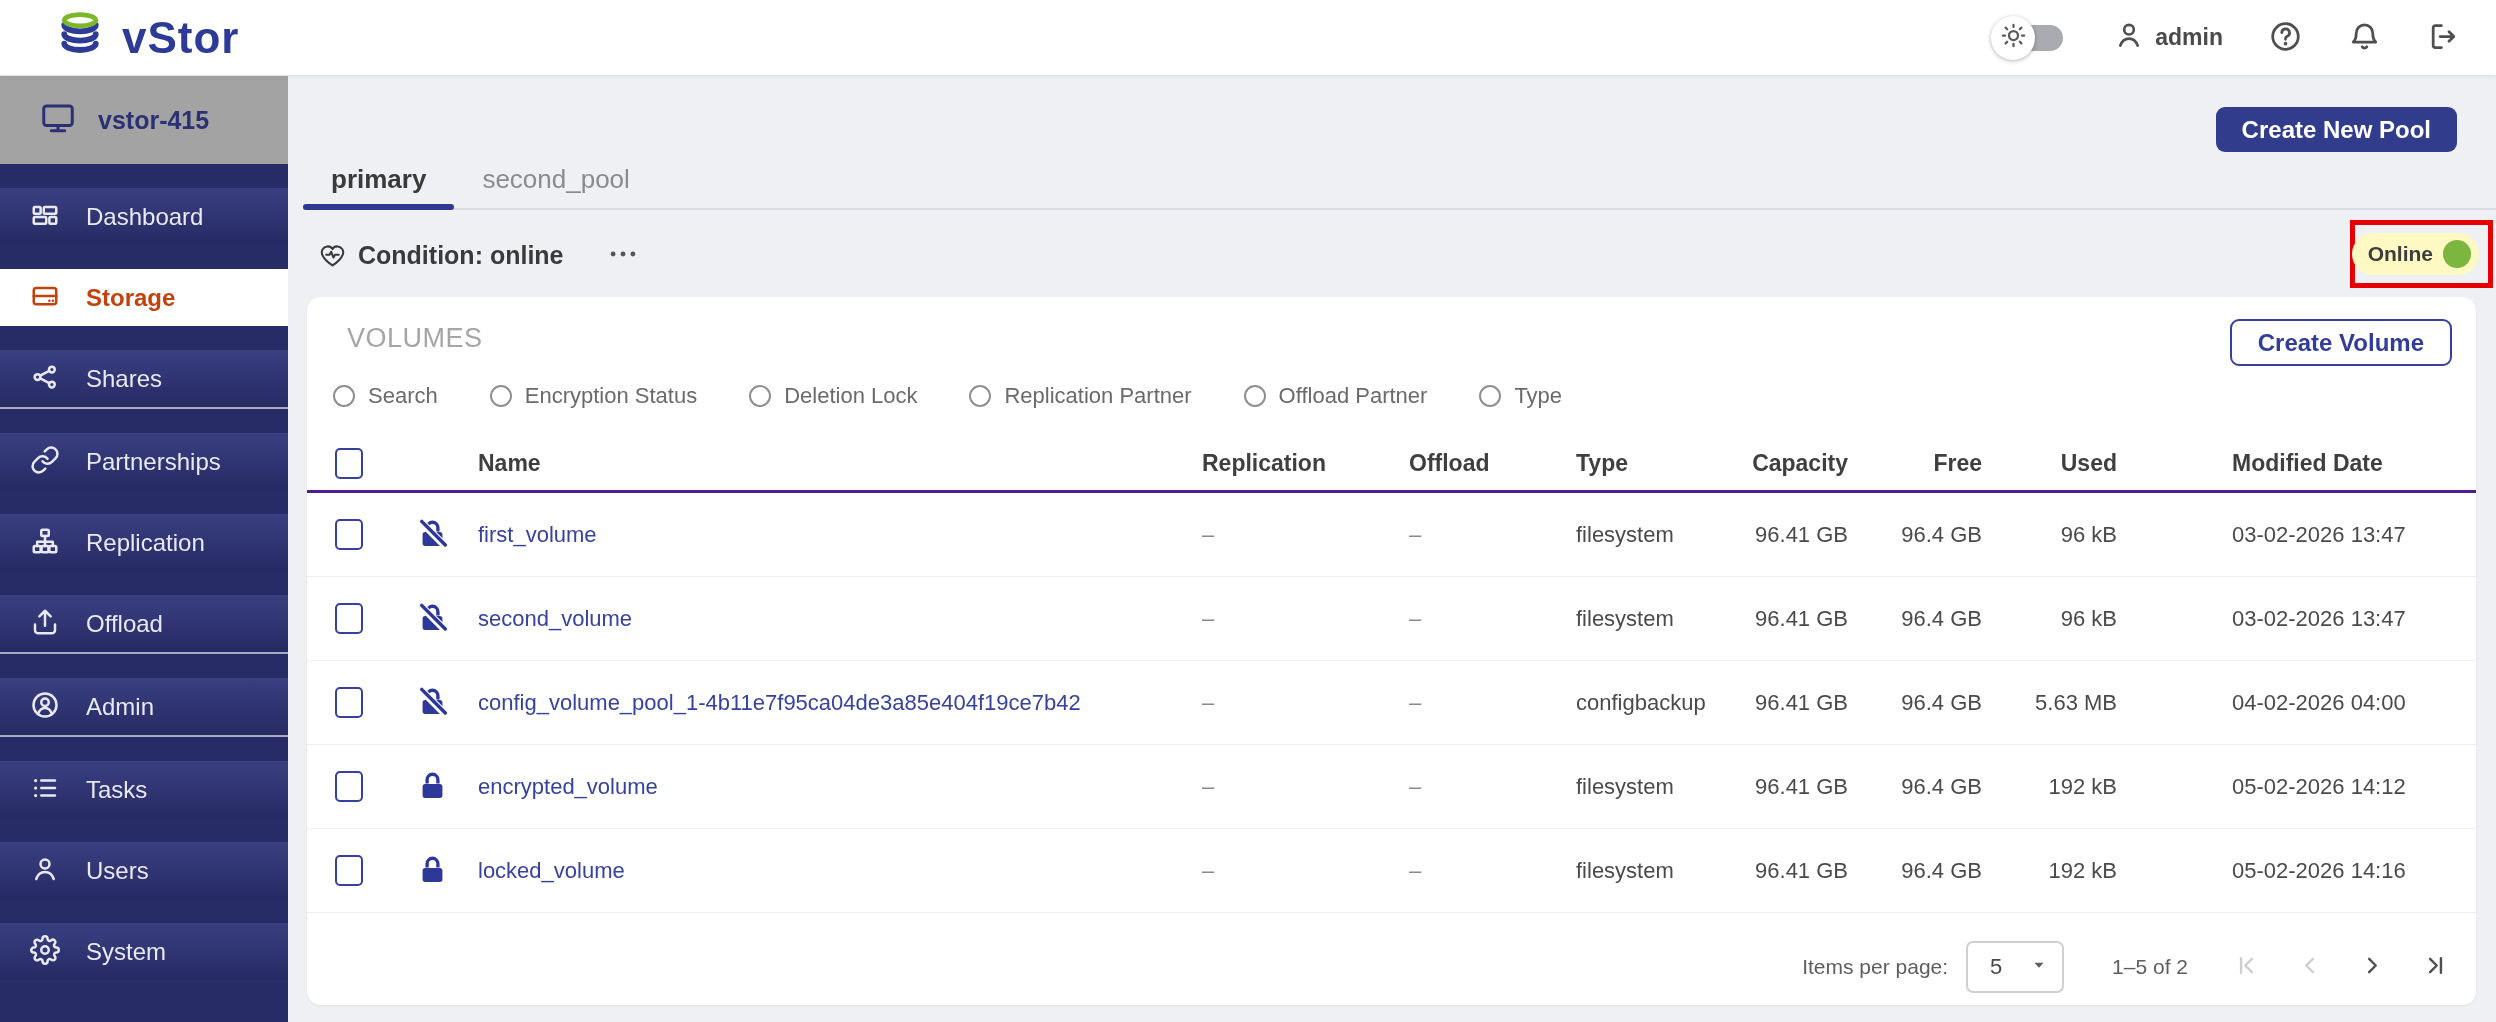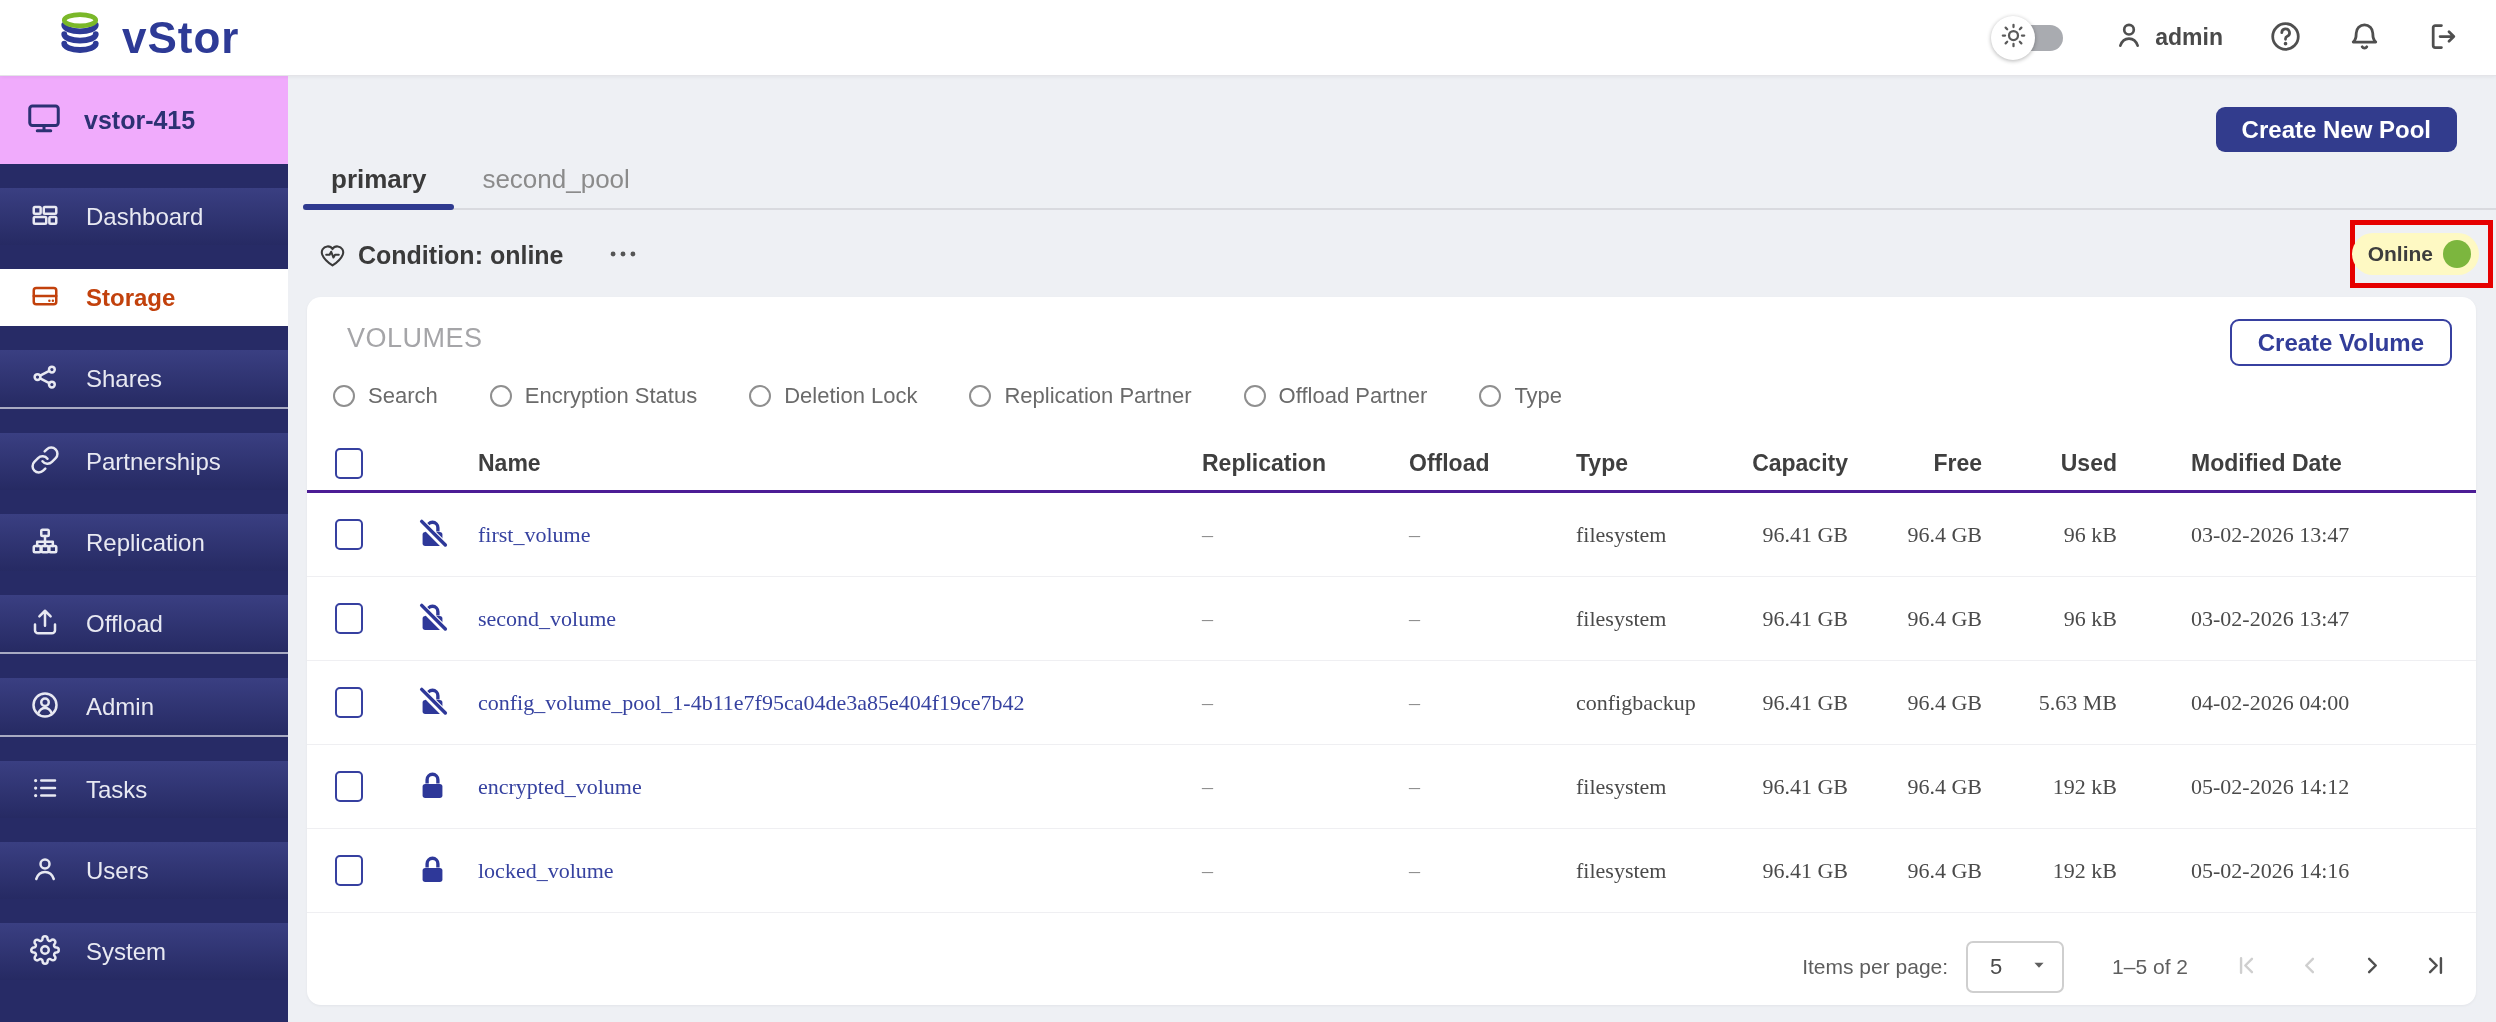--- a/index.html
+++ b/index.html
@@ -21,21 +21,21 @@
   .user-chip { display:flex; align-items:center; gap:10px; font-size:23px; font-weight:bold; color:#4a4a4a; }
   .user-chip svg { width:32px; height:32px; color:#4f4f4f; }
   .theme-toggle { position:relative; width:76px; height:44px; cursor:pointer; }
   .toggle-track { position:absolute; left:16px; top:9px; width:56px; height:26px; border-radius:13px; background:#a9abb0; }
   .toggle-knob  { position:absolute; left:0; top:0; width:44px; height:44px; border-radius:50%; background:#fff;
                   box-shadow:0 1px 4px rgba(0,0,0,.3); display:flex; align-items:center; justify-content:center; color:#5a5a5a; }
   .toggle-knob svg { width:27px; height:27px; }
 
   
   .sidebar { position:absolute; top:76px; left:0; width:288px; bottom:0; background:#272b66; z-index:5; }
-  .node-row { height:88px; background:#f0abfc; display:flex; align-items:center; gap:22px; padding-left:26px; cursor:pointer; }
+  .node-row { height:88px; background:#a3a3a3; display:flex; align-items:center; gap:22px; padding-left:40px; cursor:pointer; }
   .node-row svg { width:36px; height:36px; color:#2c3173; }
   .node-label { font-size:25px; font-weight:bold; color:#2c3173; }
   .nav { display:flex; flex-direction:column; }
   .nav-item { height:57px; display:flex; align-items:center; gap:26px; padding-left:30px; cursor:pointer;
               background:linear-gradient(180deg,#3a3f82 0%,#262a63 100%); color:#e8e9f2;margin-top:24px; }
   .nav-item svg { width:30px; height:30px; flex:none; }
   .nav-label { font-size:24px; }
   .nav-item.active { background:#fff; color:#c2410c; }
   .nav-item.active .nav-label { font-weight:bold; }
   .nav-divider { height:2px; background:rgba(255,255,255,.6); }
@@ -75,23 +75,23 @@
                        font-family:inherit; cursor:pointer; }
   .filters { position:absolute; top:86px; left:26px; display:flex; align-items:center; gap:52px; }
   .filter { display:flex; align-items:center; gap:13px; }
   .radio { width:22px; height:22px; border:2px solid #8f8f8f; border-radius:50%; background:#fff; cursor:pointer; flex:none; }
   .filter-label { font-size:22px; color:#6a6a6a; white-space:nowrap; }
 
   .table { position:absolute; top:140px; left:0; right:0; }
   .trow { display:grid; grid-template-columns:80px 63px 724px 207px 167px 134px 138px 134px 135px 335px;
           align-items:center; padding-left:28px; }
   .thead { height:56px; border-bottom:3px solid #4c1d95; font-size:23px; font-weight:bold; color:#3f3f3f; }
-  .tbody .trow { height:84px; border-bottom:1px solid #efeff2; font-size:22px; color:#4a4a4a;font-family:Liberation Serif, serif; }
+  .tbody .trow { height:84px; border-bottom:1px solid #efeff2; font-size:22px; color:#4a4a4a; }
   .cell.num { text-align:right; }
-  .cell.mod { padding-left:74px; }
+  .cell.mod { padding-left:115px; }
   .checkbox { width:28px; height:31px; border:2.5px solid #3640a0; border-radius:5px; background:#fff; cursor:pointer; }
   .lockcell { color:#2e3899; display:flex; }
   .lockcell svg { width:35px; height:35px; }
   .name-link { color:#3642a0; cursor:pointer; text-decoration:none; }
   .dash { color:#8a8a8a; }
 
   .pagination { position:absolute; bottom:0; left:0; right:0; height:76px; display:flex; align-items:center;
                 justify-content:flex-end; padding-right:26px; }
   .ipp-label { font-size:21px; color:#5e5e5e; }
   .ipp-select { margin-left:18px; width:98px; height:52px; border:2px solid #cfcfcf; border-radius:7px;

